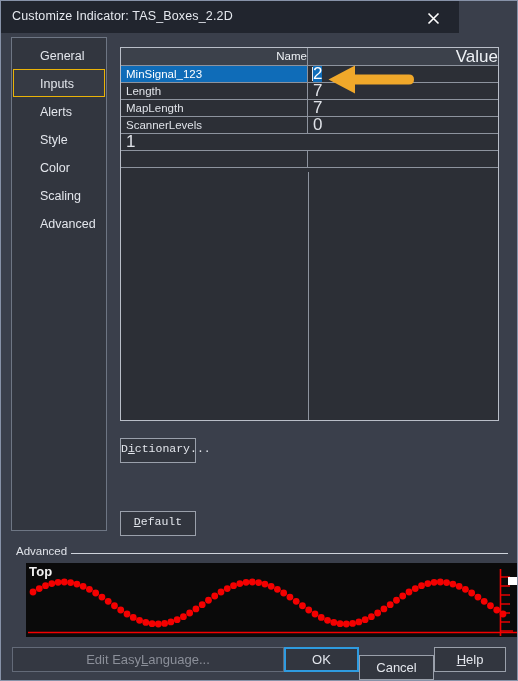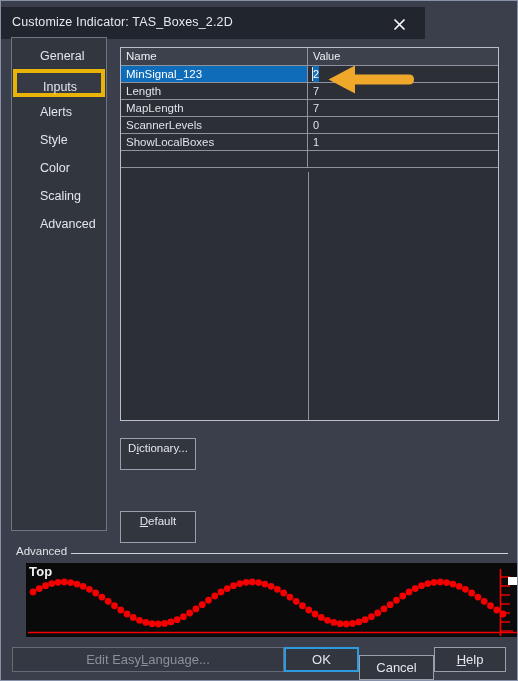--- a/index.html
+++ b/index.html
@@ -19,22 +19,22 @@
     width: 518px;
     height: 681px;
     box-sizing: border-box;
     background: #3a3f4b;
     border: 1px solid #8792a8;
     overflow: hidden;
   }
   
   #titlebar {
     position: absolute;
-    left: 0; top: 6px;
-    width: 424px; height: 32px;
+    left: 0; top: 0;
+    width: 458px; height: 32px;
     background: #21252e;
   }
   #title-text {
     position: absolute;
     left: 11px; top: 8px;
     font-size: 12.5px;
     color: #e6e9ef;
     letter-spacing: 0.15px;
     white-space: nowrap;
   }
@@ -63,21 +63,21 @@
     font-size: 12.5px;
     color: #e3e6ec;
     box-sizing: border-box;
     border: 1px solid transparent;
     margin: 0 1px;
     cursor: default;
     white-space: nowrap;
   }
   .nav-item:first-child { margin-top: 3px; }
   .nav-item.selected {
-    border: 4px solid #eab308;
+    border: 1px solid #eab308;
     background: #363a44;
   }
 
   
   #table-panel {
     position: absolute;
     left: 119px; top: 46px;
     width: 379px; height: 374px;
     box-sizing: border-box;
     background: #2c2f36;
@@ -100,30 +100,31 @@
     font-size: 11.5px;
     line-height: 16px;
     color: #dfe2e8;
     white-space: nowrap;
     overflow: hidden;
   }
   .cell-value {
     flex: 1;
     box-sizing: border-box;
     padding-left: 5px;
-    font-size: 11px;
+    font-size: 17px;
     line-height: 16px;
     color: #dfe2e8;
     white-space: nowrap;
     overflow: hidden;
   }
   .grid-row.header .cell-name,
   .grid-row.header .cell-value {
     line-height: 17px;
     color: #eef1f5;
+    text-align: right;
   }
   .grid-row.selected .cell-name {
     background: #0f6cb8;
     color: #ffffff;
   }
   .grid-row.selected .cell-value {
     background: #2c2f36;
     position: relative;
   }
   .edit-sel {
@@ -154,30 +155,31 @@
   #arrow-annotation {
     position: absolute;
     left: 326px; top: 63px;
     width: 88px; height: 31px;
     pointer-events: none;
   }
 
   
   .small-btn {
     position: absolute;
-    width: 76px; height: 32px;
+    width: 76px; height: 25px;
     box-sizing: border-box;
     background: #32363f;
     border: 1px solid #9aa0ab;
     color: #e3e6ec;
     font-size: 11.5px;
     line-height: 19px;
     text-align: center;
     cursor: pointer;
     white-space: nowrap;
+    font-family: Liberation Mono, monospace;
   }
   #btn-dictionary { left: 119px; top: 437px; }
   #btn-default { left: 119px; top: 463px; margin-top: 47px; }
   .uline { text-decoration: underline; }
 
   
   #preview-group {
     position: absolute;
     left: 9px; top: 544px;
     width: 500px; height: 93px;
@@ -315,21 +317,20 @@
       <div class="cell-name">MapLength</div>
       <div class="cell-value">7</div>
     </div>
 
     <div class="grid-row">
       <div class="cell-name">ScannerLevels</div>
       <div class="cell-value">0</div>
     </div>
 
     <div class="grid-row">
-      <div class="cell-name">ShowLocalBoxes</div>
       <div class="cell-value">1</div>
     </div>
 
     <div class="grid-row">
       <div class="cell-name"></div>
       <div class="cell-value"></div>
     </div>
 
     <div id="filler" style="position:absolute;left:0;top:124px;right:0;bottom:0;">
       <div class="split"></div>

